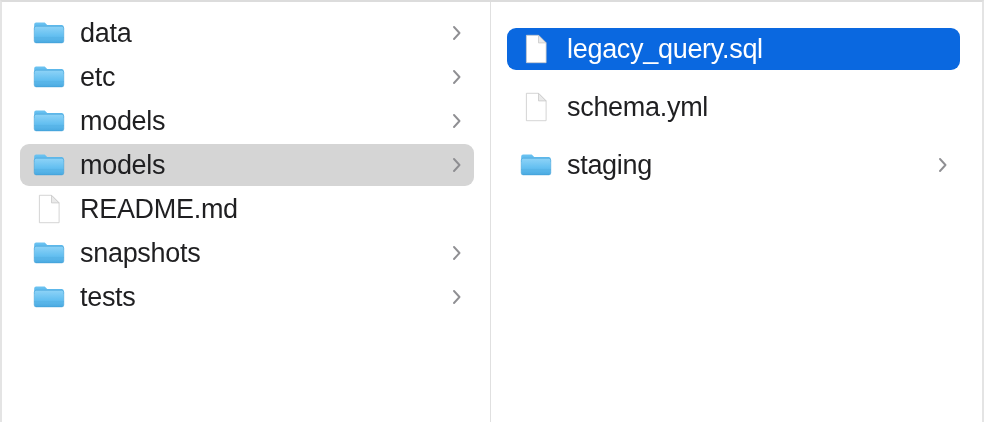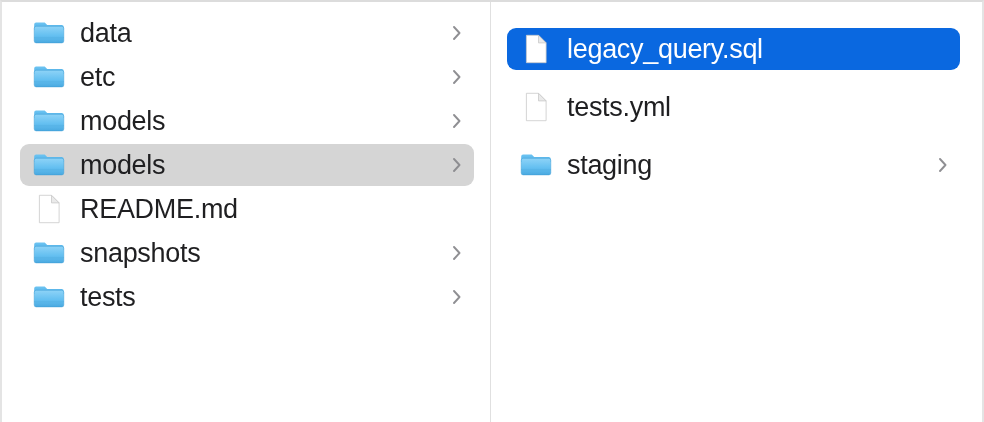--- a/index.html
+++ b/index.html
@@ -308,21 +308,21 @@
             </svg>
           </span>
         </div>
         <div class="file-row">
           <span class="row-icon">
             <svg viewBox="0 0 34 34" xmlns="http://www.w3.org/2000/svg">
               <path d="M7.4 3.3h12.1l7.6 7.6v19.8H7.4z" fill="#ffffff" stroke="#c9c9c9" stroke-width="0.8" stroke-linejoin="round"></path>
               <path d="M19.5 3.3l7.6 7.6h-7.6z" fill="#eaeaea" stroke="#c9c9c9" stroke-width="0.8" stroke-linejoin="round"></path>
             </svg>
           </span>
-          <span class="row-label">tests.yml</span>
+          <span class="row-label">schema.yml</span>
           <span class="row-chevron hidden">
             <svg viewBox="0 0 14 22" xmlns="http://www.w3.org/2000/svg">
               <polyline points="4,5 9.5,11 4,17" fill="none" stroke="#8a8a8e" stroke-width="1.9" stroke-linecap="round" stroke-linejoin="round"></polyline>
             </svg>
           </span>
         </div>
         <div class="file-row">
           <span class="row-icon">
             <svg viewBox="0 0 34 34" xmlns="http://www.w3.org/2000/svg">
               <defs>

